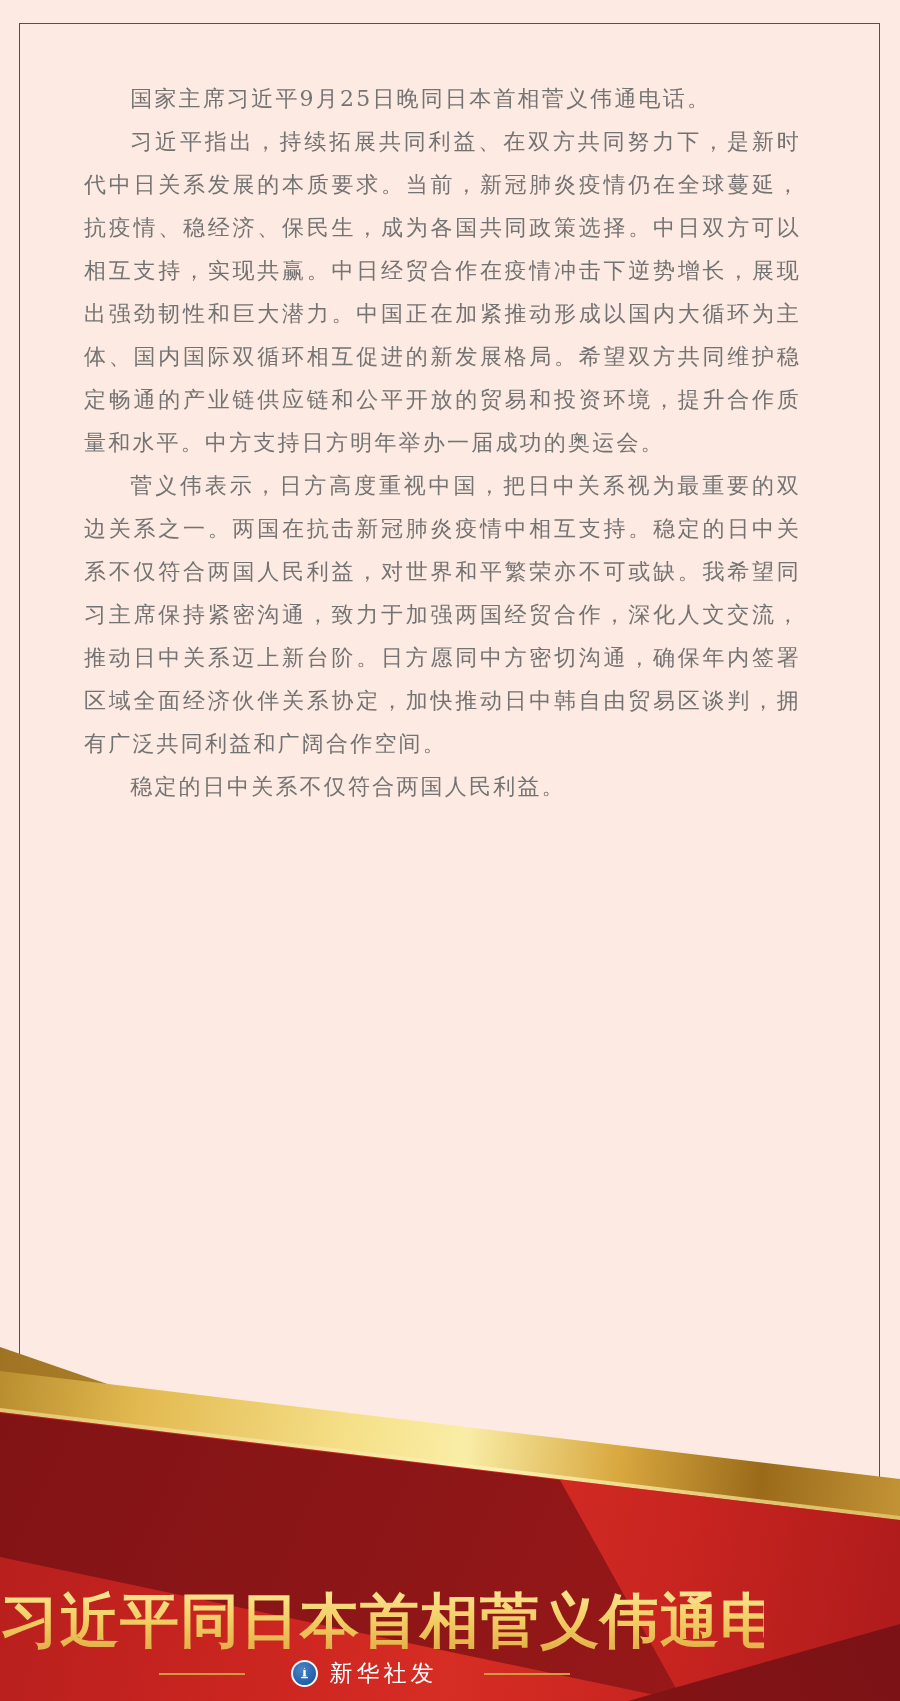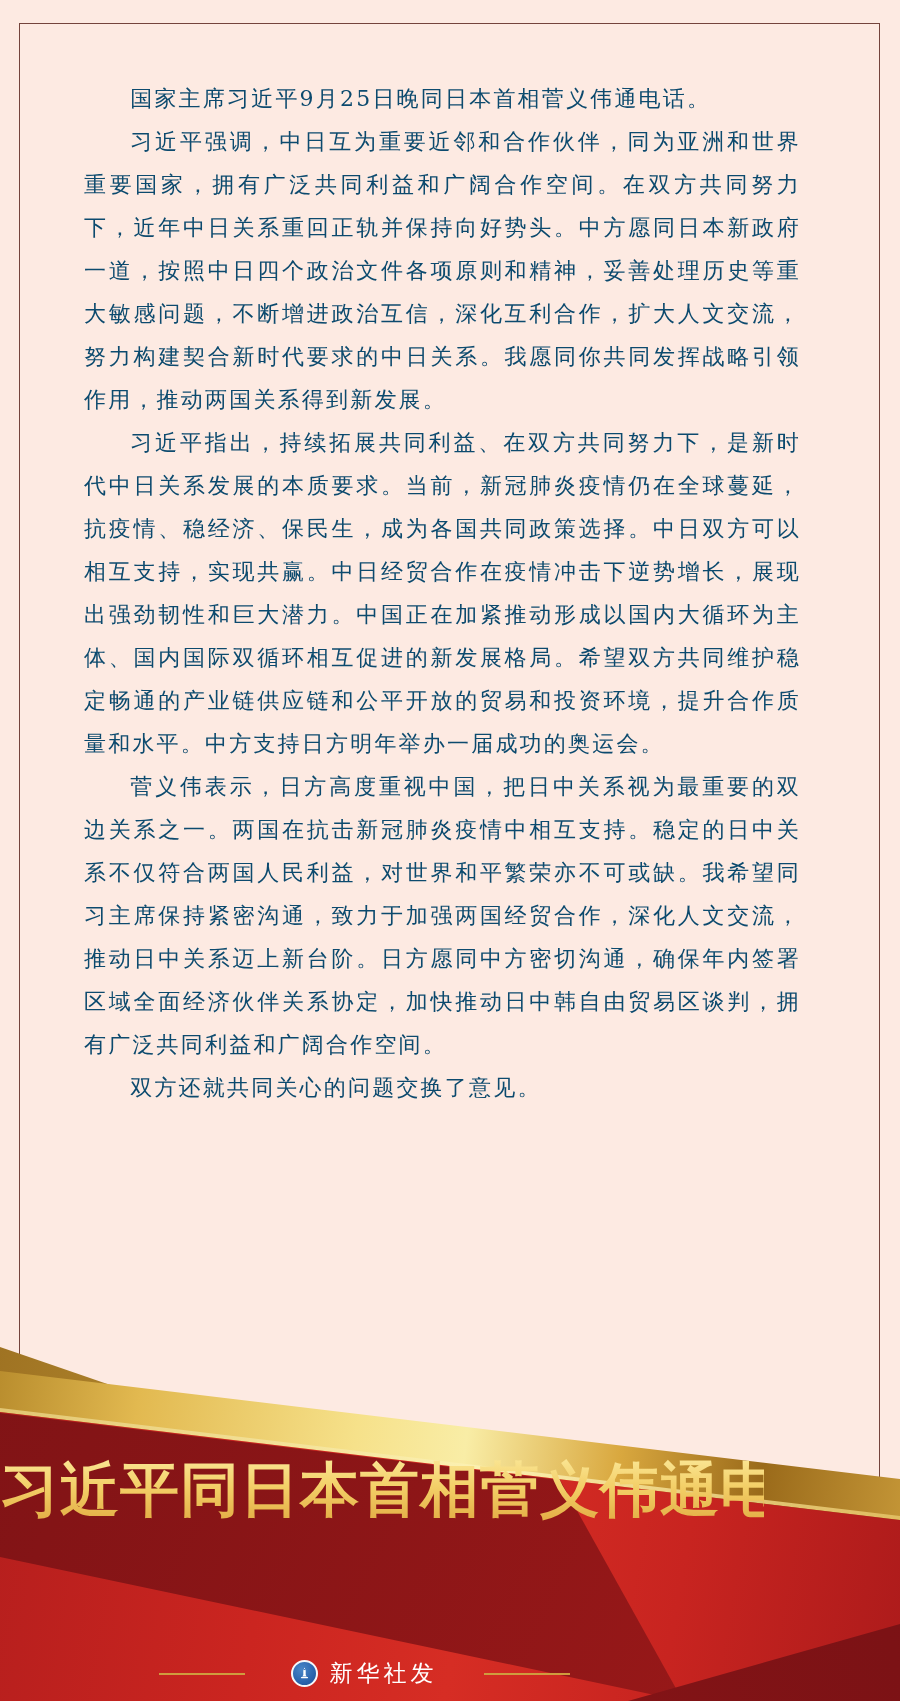--- a/index.html
+++ b/index.html
@@ -10,21 +10,21 @@
   }
   
   .frame{
     position:absolute;left:19px;top:23px;width:861px;height:1460px;
     border:1.5px solid #74443c;box-sizing:border-box;z-index:1;
     pointer-events:none;
   }
   
   .article{
     position:absolute;left:84px;right:99px;top:77px;z-index:1;
-    color:#0c4a6e;font-size:22px;line-height:43px;letter-spacing:2.2px;
+    color:#737373;font-size:22px;line-height:43px;letter-spacing:2.2px;
     text-align:justify;
   }
   .article p{margin:0;text-indent:2.1em;}
   
   .gold-fold{
     position:absolute;inset:0;z-index:2;
     background:linear-gradient(100deg,#8a5c16,#caa23c 60%,#e3bd5e);
     clip-path:polygon(0px 1347px,235px 1428px,0px 1428px);
   }
   
@@ -52,21 +52,21 @@
     clip-path:polygon(0px 1413px,560px 1480px,683px 1701px,0px 1557px);
   }
   
   .banner-dark-corner{
     position:absolute;inset:0;z-index:4;
     background:linear-gradient(250deg,#6e0f13,#8a1517 80%);
     clip-path:polygon(628px 1701px,900px 1624px,900px 1701px);
   }
   
   .title{
-    position:absolute;left:0;top:1451px;width:764px;z-index:5;margin:0;
+    position:absolute;left:0;top:1582px;width:764px;z-index:5;margin:0;
     text-align:left;white-space:nowrap;
     font-size:59px;font-weight:bold;letter-spacing:1px;
     font-family:"DejaVu Serif","Liberation Serif",serif;
     background:linear-gradient(180deg,#fceb9f 0%,#f3cf67 45%,#dfa43c 100%);
     -webkit-background-clip:text;background-clip:text;
     color:transparent;
     text-shadow:0 0 0 rgba(0,0,0,0);
   }
   
   .footer{
@@ -88,24 +88,23 @@
 </style>
 </head>
 <body>
 
 <div class="page">
 
   <div class="frame"></div>
 
   <div class="article">
     <p>国家主席习近平9月25日晚同日本首相菅义伟通电话。</p>
-    <p>习近平强调，中日互为重要近邻和合作伙伴，同为亚洲和世界重要国家，拥有广泛共同利益和广阔合作空间。在双方共同努力下，近年中日关系重回正轨并保持向好势头。中方愿同日本新政府一道，按照中日四个政治文件各项原则和精神，妥善处理历史等重大敏感问题，不断增进政治互信，深化互利合作，扩大人文交流，努力构建契合新时代要求的中日关系。我愿同你共同发挥战略引领作用，推动两国关系得到新发展。</p>
     <p>习近平指出，持续拓展共同利益、在双方共同努力下，是新时代中日关系发展的本质要求。当前，新冠肺炎疫情仍在全球蔓延，抗疫情、稳经济、保民生，成为各国共同政策选择。中日双方可以相互支持，实现共赢。中日经贸合作在疫情冲击下逆势增长，展现出强劲韧性和巨大潜力。中国正在加紧推动形成以国内大循环为主体、国内国际双循环相互促进的新发展格局。希望双方共同维护稳定畅通的产业链供应链和公平开放的贸易和投资环境，提升合作质量和水平。中方支持日方明年举办一届成功的奥运会。</p>
     <p>菅义伟表示，日方高度重视中国，把日中关系视为最重要的双边关系之一。两国在抗击新冠肺炎疫情中相互支持。稳定的日中关系不仅符合两国人民利益，对世界和平繁荣亦不可或缺。我希望同习主席保持紧密沟通，致力于加强两国经贸合作，深化人文交流，推动日中关系迈上新台阶。日方愿同中方密切沟通，确保年内签署区域全面经济伙伴关系协定，加快推动日中韩自由贸易区谈判，拥有广泛共同利益和广阔合作空间。</p>
-    <p>双方还就共同关心的问题交换了意见。</p>
+    <p>稳定的日中关系不仅符合两国人民利益。</p>
   </div>
 
   <div class="gold-fold"></div>
   <div class="gold-band"></div>
   <div class="gold-band-highlight"></div>
 
   <div class="red-banner"></div>
   <div class="banner-dark-wedge"></div>
   <div class="banner-dark-corner"></div>
 

